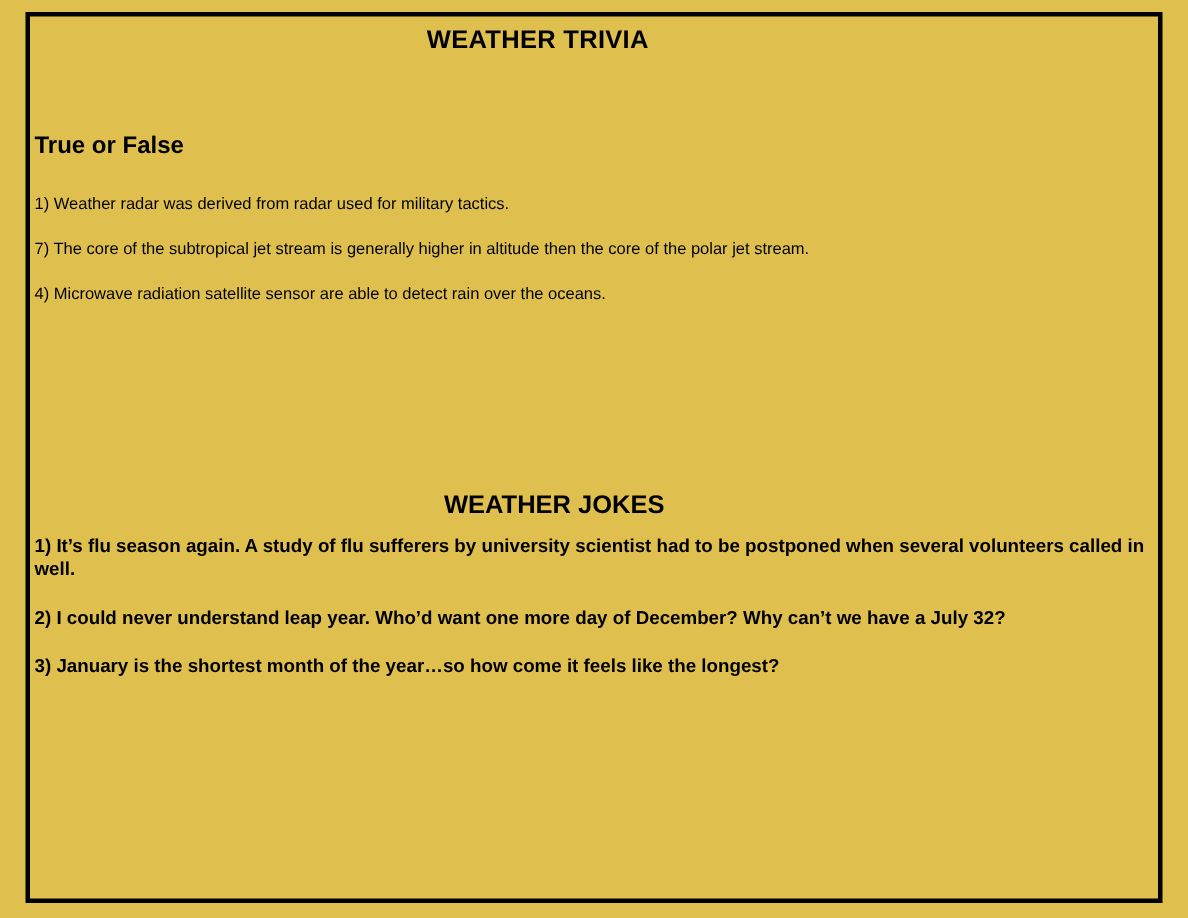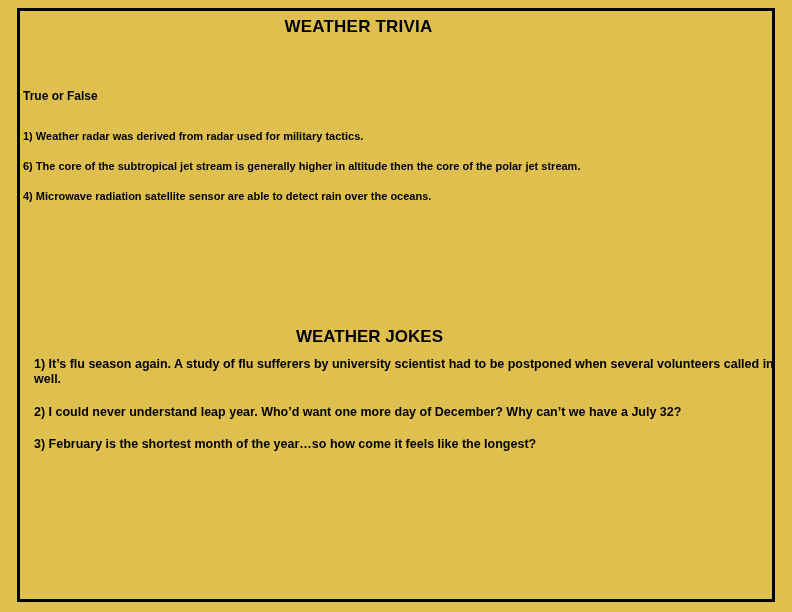--- a/index.html
+++ b/index.html
@@ -37,33 +37,33 @@
     text-align: center;
     font-size: 17px;
     font-weight: bold;
     color: #000000;
     letter-spacing: 0.2px;
   }
   .subhead {
     position: absolute;
     left: 23px;
     top: 89px;
-    font-size: 12px;
+    font-size: 16px;
     font-weight: bold;
     color: #000000;
   }
   .trivia-list {
     position: absolute;
     left: 23px;
     top: 130px;
     width: 730px;
   }
   .trivia-item {
     font-size: 11px;
-    font-weight: bold;
+    font-weight: normal;
     color: #000000;
     margin-bottom: 16px;
     line-height: 1.25;
   }
   .jokes-title {
     position: absolute;
     left: 11px;
     top: 327px;
     width: 100%;
     text-align: center;
@@ -76,39 +76,39 @@
     left: 18px;
     top: 357px;
     width: 760px;
   }
   .joke-item {
     font-size: 12.5px;
     font-weight: bold;
     color: #000000;
     margin-bottom: 17px;
     line-height: 1.22;
-    padding-left: 16px;
+    padding-left: 5px;
   }
 </style>
 </head>
 <body>
 
 <div class="slide">
   <div class="frame"></div>
 
   <div class="title">WEATHER TRIVIA</div>
 
   <div class="subhead">True or False</div>
 
   <div class="trivia-list">
     <div class="trivia-item">1)  Weather radar was derived from radar used for military tactics.</div>
-    <div class="trivia-item">6)  The core of the subtropical jet stream is generally higher in altitude then the core of the polar jet stream.</div>
+    <div class="trivia-item">7)  The core of the subtropical jet stream is generally higher in altitude then the core of the polar jet stream.</div>
     <div class="trivia-item">4)  Microwave radiation satellite sensor are able to detect rain over the oceans.</div>
   </div>
 
   <div class="jokes-title">WEATHER JOKES</div>
 
   <div class="jokes-list">
     <div class="joke-item">1) It’s flu season again. A study of flu sufferers by university scientist had to be postponed when several volunteers called in well.</div>
     <div class="joke-item">2) I could never understand leap year. Who’d want one more day of December? Why can’t we have a July 32?</div>
-    <div class="joke-item">3) February is the shortest month of the year…so how come it feels like the longest?</div>
+    <div class="joke-item">3) January is the shortest month of the year…so how come it feels like the longest?</div>
   </div>
 </div>
 
 </body></html>

